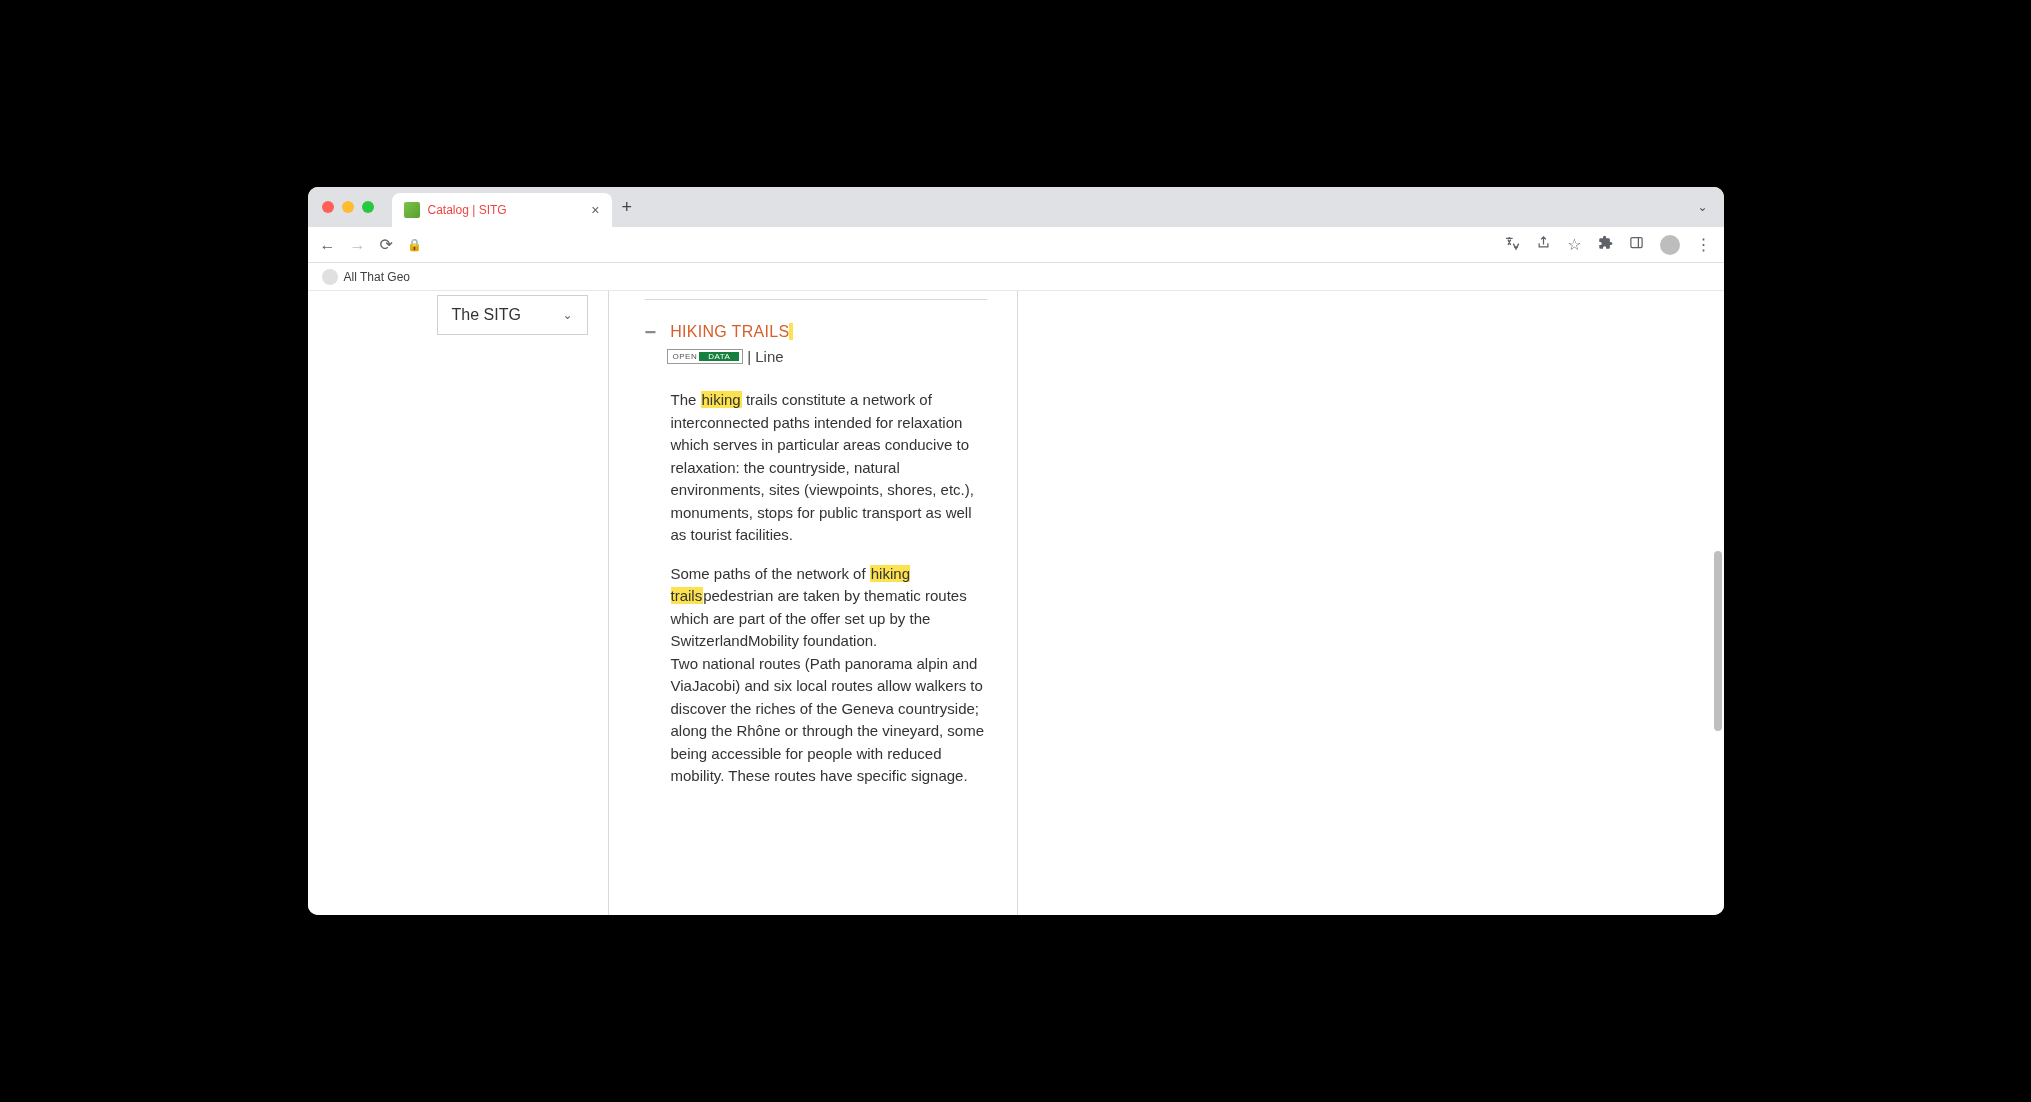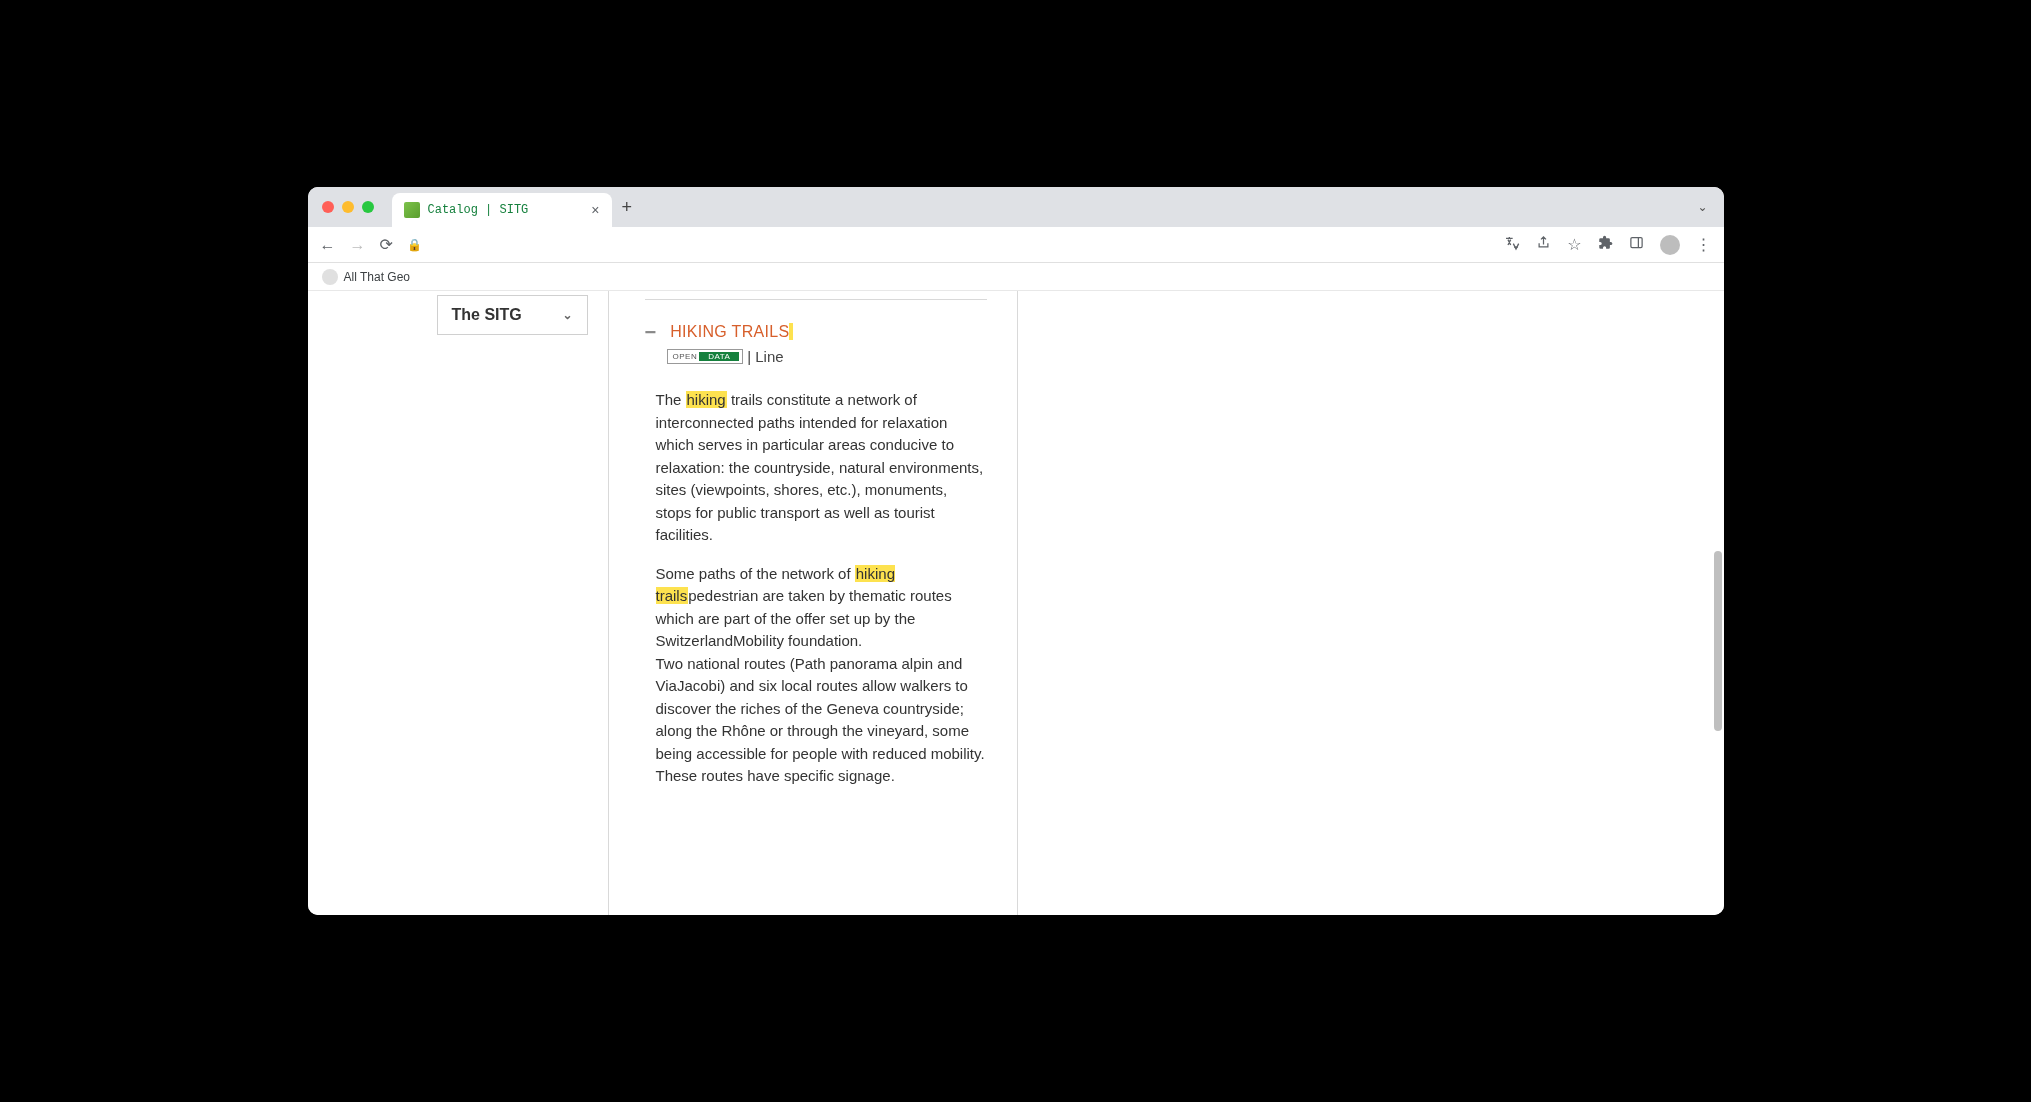--- a/index.html
+++ b/index.html
@@ -50,23 +50,22 @@
       min-width: 220px;
       align-self: flex-end;
     }
     .tab-favicon {
       width: 16px; height: 16px;
       background: linear-gradient(135deg,#7cc24a,#5a9e2e);
       border-radius: 2px;
     }
     .tab-title {
       font-size: 12px;
-      color: #15803d;
+      color: #ef4444;
       flex: 1;
-      font-family: Liberation Mono, monospace;
     }
     .tab-close {
       color: #5f6368;
       font-size: 14px;
       cursor: pointer;
     }
     .new-tab {
       margin-left: 10px;
       color: #444;
       font-size: 18px;
@@ -159,21 +158,20 @@
       width: 151px;
       border: 1px solid #d0d0d0;
       background: #fff;
       padding: 10px 14px;
       display: flex;
       justify-content: space-between;
       align-items: center;
       font-size: 16px;
       color: #333;
       cursor: pointer;
-      font-weight: bold;
     }
     .sidebar-chevron {
       color: #666;
       font-size: 12px;
     }
     .main-col {
       border-left: 1px solid #d9d9d9;
       border-right: 1px solid #d9d9d9;
       width: 410px;
       padding: 0 0 0 36px;
@@ -229,21 +227,21 @@
     .open-data-badge .od-data {
       background: #15803d;
       color: #fff;
       padding: 0 9px;
     }
     .geom-type {
       color: #454545;
       font-size: 15px;
     }
     .description {
-      margin-left: 11px;
+      margin-left: 26px;
       font-size: 15px;
       color: #333;
       line-height: 1.5;
       padding-right: 30px;
     }
     .description p { margin-bottom: 16px; }
     mark {
       background: #fde24f;
       color: #333;
       padding: 0 1px;

